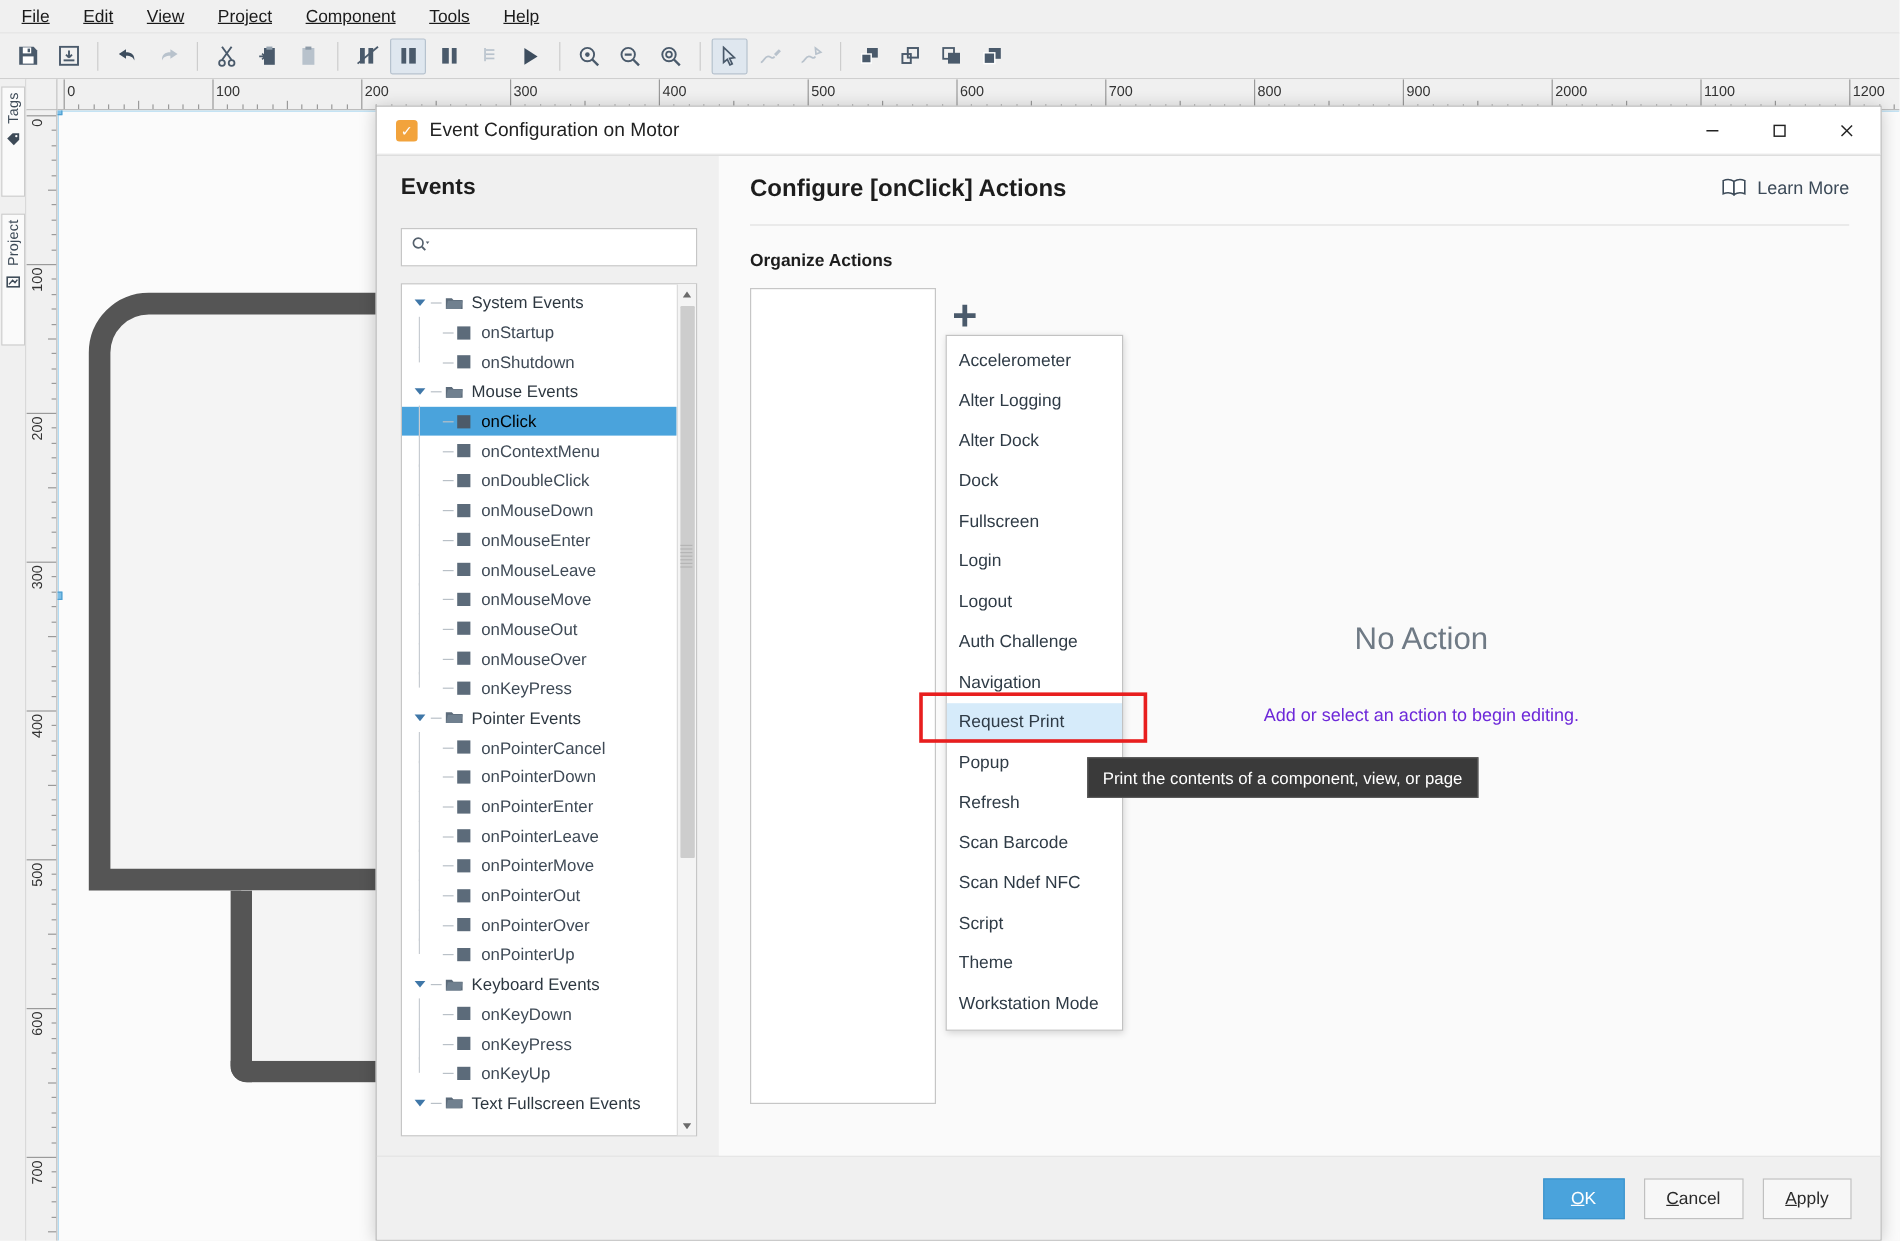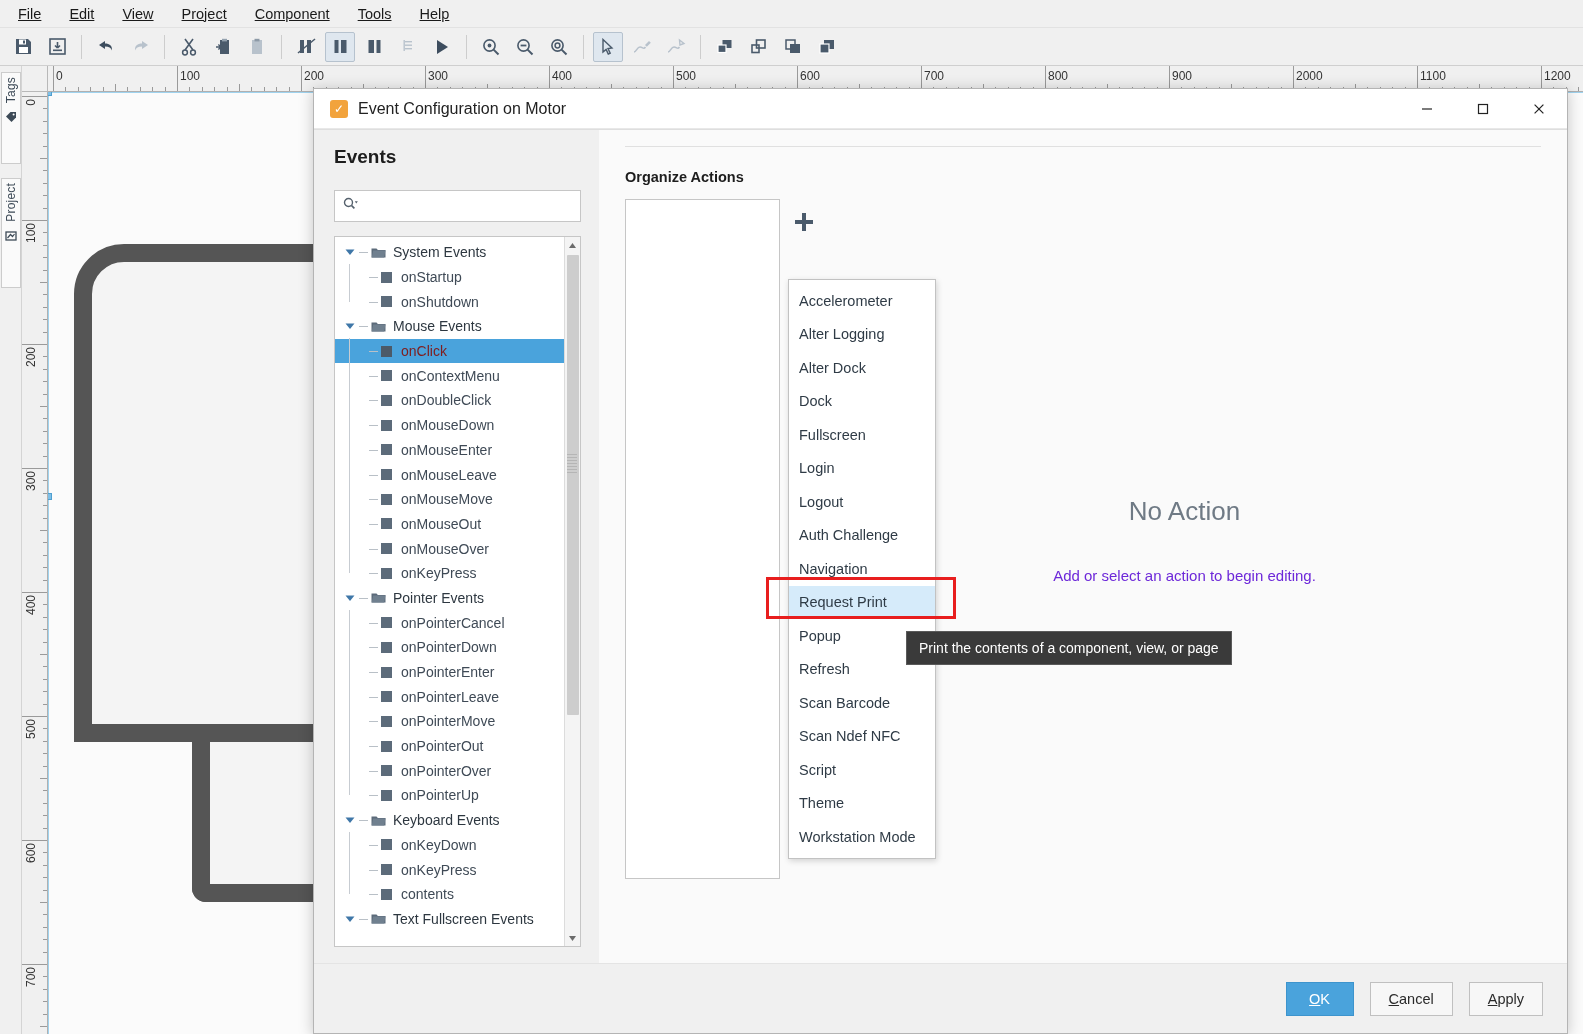--- a/index.html
+++ b/index.html
@@ -206,21 +206,21 @@
     padding: 3px 0 0 0;
     position: relative;
   }
   .tree-row {
     height: 24.7px; display: flex; align-items: center;
     font-size: 14px; color: #3f4a56;
     padding-left: 8px; white-space: nowrap;
     position: relative;
   }
   .tree-row.group { color: #2d3740; }
-  .tree-row.selected { background: #4aa3dc; color: #7f1d1d; }
+  .tree-row.selected { background: #4aa3dc; color: #000000; }
   .tw-arrow {
     width: 14px; display:flex; align-items:center; justify-content:center;
     flex: none;
   }
   .tw-dash {
     width: 14px; flex: none; position: relative;
   }
   .tw-dash::before {
     content:''; position:absolute; left:2px; top:50%;
     width:9px; height:1px; background:#b9c0c7;
@@ -1031,21 +1031,21 @@
               <div class="tree-row">
                 <span class="tw-indent"></span>
                 <span class="tw-dash"></span>
                 <span class="tw-leaf"></span>
                 <span>onKeyPress</span>
               </div>
               <div class="tree-row">
                 <span class="tw-indent last"></span>
                 <span class="tw-dash"></span>
                 <span class="tw-leaf"></span>
-                <span>contents</span>
+                <span>onKeyUp</span>
               </div>
               <div class="tree-row group">
                 <span class="tw-arrow">
                   <svg width="10" height="8" viewBox="0 0 10 8">
                     <path d="M0.5 1.5h9L5 7z" fill="#3f77a8"></path>
                   </svg>
                 </span>
                 <span class="tw-dash"></span>
                 <span class="tw-folder">
                   <svg width="15" height="13" viewBox="0 0 15 13">
@@ -1075,20 +1075,32 @@
             <div class="sb-arrow" style="position:absolute;bottom:0;left:0;right:0;">
               <svg width="9" height="7" viewBox="0 0 9 7">
                   <path d="M4.5 6L1 1h7z" fill="#6b6b6b"></path>
                 </svg>
             </div>
           </div>
         </div>
       </div>
 
       <div class="config-panel">
+        <div class="config-head">
+          <div class="config-title">Configure [onClick] Actions</div>
+          <div class="learn-more">
+            <span>
+              <svg width="20" height="16" viewBox="0 0 20 16">
+                <path d="M1 2.5c3-1.3 6-1.3 9 .6v11c-3-1.9-6-1.9-9-.6z" fill="#fff" stroke="#3c4a58" stroke-width="1.3"></path>
+                <path d="M19 2.5c-3-1.3-6-1.3-9 .6v11c3-1.9 6-1.9 9-.6z" fill="#fff" stroke="#3c4a58" stroke-width="1.3"></path>
+              </svg>
+            </span>
+            <span>Learn More</span>
+          </div>
+        </div>
         <div class="hr-line"></div>
 
         <div class="organize-label">Organize Actions</div>
 
         <div class="organize-row">
           <div class="action-list"></div>
           <div class="add-col">
             <div class="plus-btn">
               <svg width="22" height="22" viewBox="0 0 22 22">
                 <path d="M9 2h4v7h7v4h-7v7H9v-7H2V9h7z" fill="#4a5a6b"></path>

